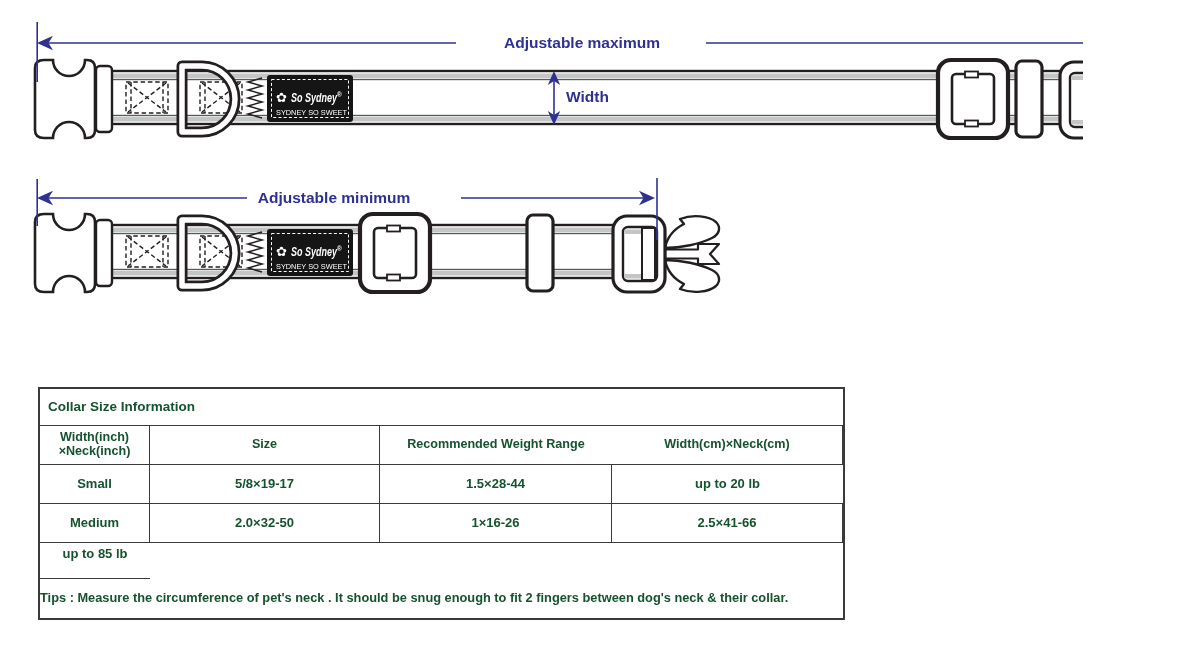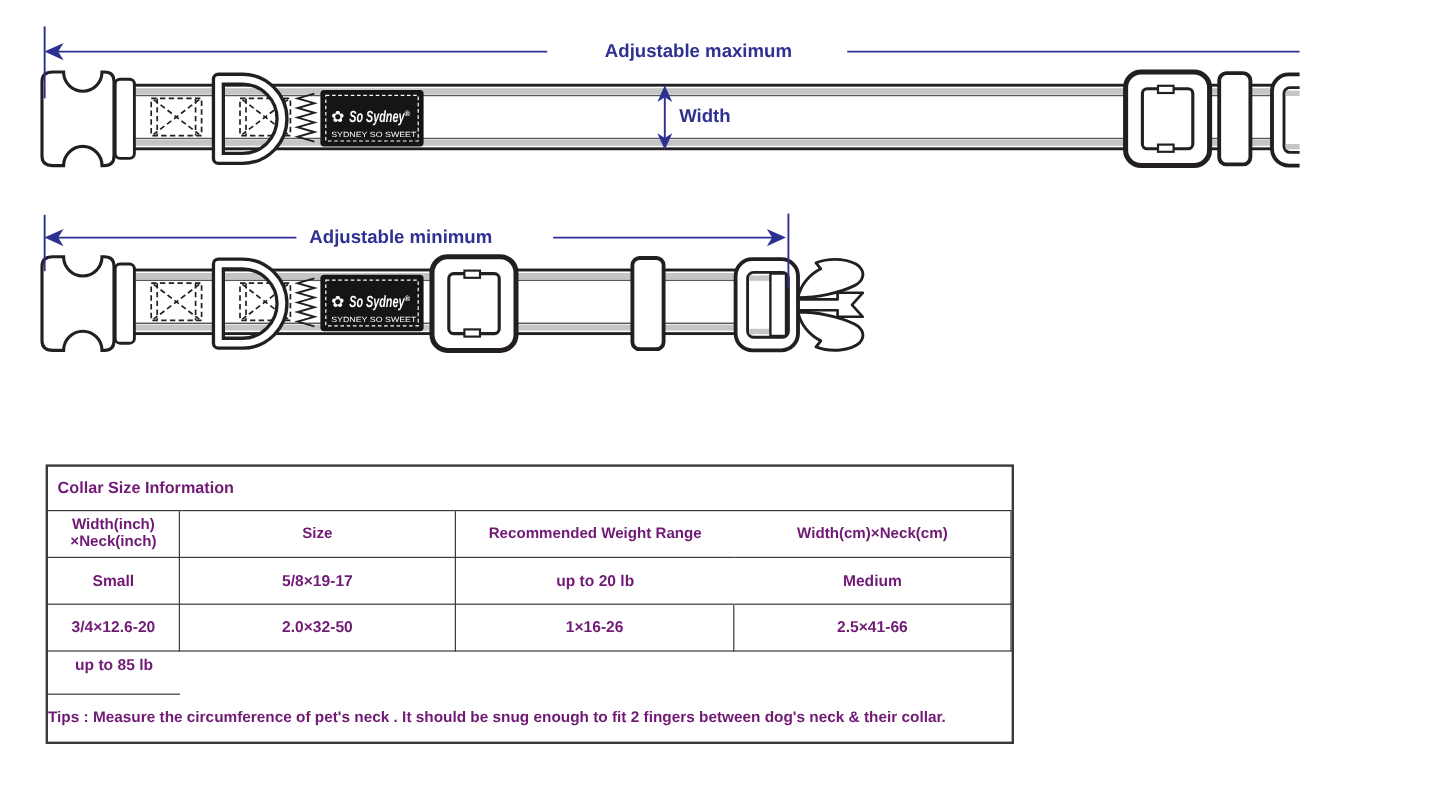--- a/index.html
+++ b/index.html
@@ -4,21 +4,21 @@
 <style>
   html,body{margin:0;padding:0;background:#ffffff;}
   .page{position:relative;width:1083px;height:670px;background:#ffffff;overflow:hidden;
         font-family:"Liberation Sans",sans-serif;}
   .diagram{position:absolute;left:0;top:0;}
   .dim-text{font-family:"Liberation Sans",sans-serif;font-weight:bold;}
   
   .size-table{position:absolute;left:38px;top:387px;width:803px;
       display:grid;grid-template-columns:110px 230px 232px 231px;
       grid-template-rows:37px 39px 39px 39px 36px 39px;
-      border:2px solid #3a3a3c;color:#701a75;font-weight:bold;background:#fff;}
+      border:2px solid #3a3a3c;color:#14532d;font-weight:bold;background:#fff;}
   .size-table > div{border-right:1.5px solid #3a3a3c;border-bottom:1.5px solid #3a3a3c;
       display:flex;align-items:center;justify-content:center;
       font-size:13px;line-height:1.1;text-align:center;}
   .size-table > .last-col{border-right:none;}
   .size-table > .t-title{grid-column:1/-1;border-right:none;justify-content:flex-start;
       padding-left:8px;font-size:13.5px;}
   .size-table > .t-head{font-size:12.6px;}
   .size-table > .t-tips{grid-column:1/-1;border-right:none;border-bottom:none;
       justify-content:flex-start;padding-left:0;font-size:12.8px;}
   .size-table > .cell-hi{padding-bottom:13px;}
@@ -139,24 +139,24 @@
   <div class="size-table">
     <div class="t-title">Collar Size Information</div>
 
     <div class="t-head">Width(inch) ×Neck(inch)</div>
     <div class="t-head">Size</div>
     <div class="t-head last-col">Recommended Weight Range</div>
     <div class="t-head">Width(cm)×Neck(cm)</div>
 
     <div>Small</div>
     <div>5/8×19-17</div>
+    <div>1.5×28-44</div>
     <div class="last-col">up to 20 lb</div>
 
     <div>Medium</div>
-    <div>3/4×12.6-20</div>
     <div>2.0×32-50</div>
 
     <div>1×16-26</div>
     <div>2.5×41-66</div>
     <div class="last-col cell-hi">up to 85 lb</div>
 
     <div class="t-tips">Tips : Measure the circumference of pet's neck . It should be snug enough to fit 2 fingers between dog's neck &amp; their collar.</div>
   </div>
 </div>
 

